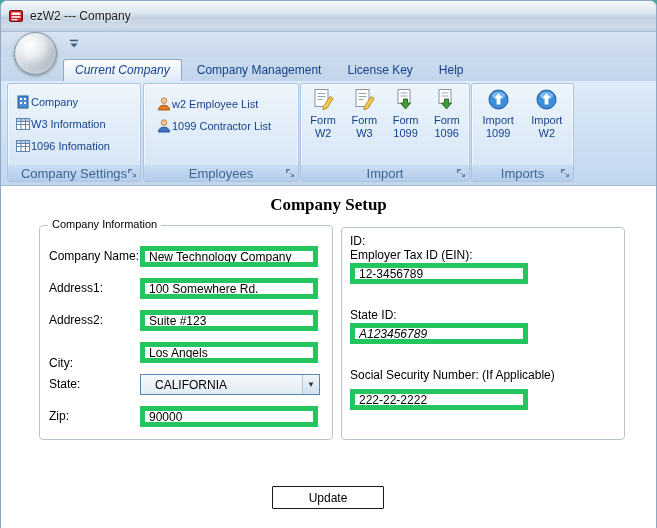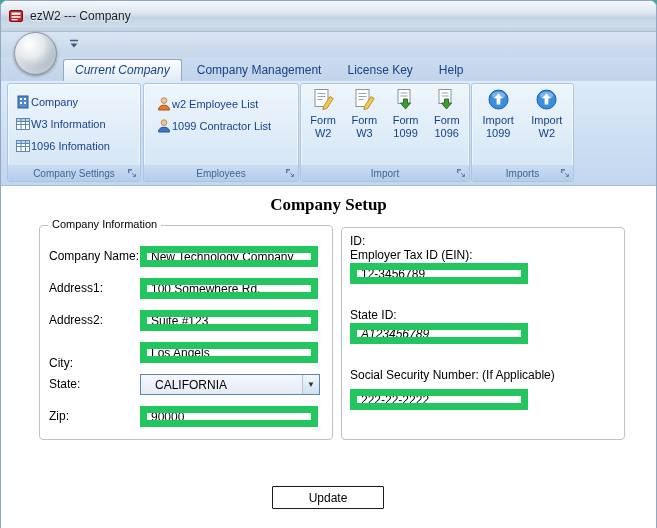--- a/index.html
+++ b/index.html
@@ -27,21 +27,21 @@
               border-radius:3px 3px 0 0;font-style:italic;}
 
   
   .ribbon{position:relative;height:104px;background:linear-gradient(#dcebf9,#c9dcf1 70%,#c2d6ee);border-bottom:1px solid #a6bcd6;}
   .group{position:absolute;top:2px;height:97px;display:flex;flex-direction:column;
          border:1px solid #aac4e2;border-radius:3px;
          background:linear-gradient(#eef5fc,#ddebf8 60%,#d2e4f5);box-shadow:inset 0 0 0 1px rgba(255,255,255,.6);}
   .group-body{flex:1;position:relative;}
   .group-caption{height:16px;display:flex;align-items:center;justify-content:center;position:relative;
                  background:linear-gradient(#c9dcf2,#b5cdea);border-radius:0 0 2px 2px;
-                 font-size:10px;color:#3e6792;}
+                 font-size:13px;color:#3e6792;}
   .launcher{position:absolute;right:2px;top:2px;width:12px;height:12px;}
   .g1{left:6px;width:132px;}
   .g2{left:142px;width:154px;}
   .g3{left:299px;width:168px;}
   .g4{left:470px;width:101px;}
 
   .small-item{display:flex;align-items:center;height:22px;padding-left:7px;font-size:11px;color:#15428b;cursor:default;}
   .g1 .group-body{padding-top:7px;}
   .g2 .group-body{padding-top:9px;}
   .g2 .small-item{padding-left:12px;}
@@ -55,21 +55,21 @@
 
   
   .content{position:relative;height:345px;background:#fff;}
   .content h1{margin:0;padding-top:9px;text-align:center;font-family:"Liberation Serif",serif;
               font-size:17px;font-weight:bold;color:#000;}
   .fieldset{position:absolute;border:1px solid #b9c3ce;border-radius:4px;}
   .fs-left{left:38px;top:39px;width:292px;height:213px;}
   .fs-right{left:340px;top:41px;width:282px;height:211px;}
   .legend{position:absolute;top:-8px;left:8px;background:#fff;padding:0 4px;font-size:11px;color:#000;}
   .frow-label{position:absolute;left:9px;font-size:12px;color:#000;}
-  .tbox{position:absolute;left:100px;width:178px;height:21px;border:7px solid #22c55e;box-sizing:border-box;
+  .tbox{position:absolute;left:100px;width:178px;height:21px;border:5px solid #22c55e;box-sizing:border-box;
         font-family:"Liberation Sans",sans-serif;font-size:12px;padding:0 4px;color:#000;background:#fff;}
   .fs-right .tbox{left:8px;width:178px;}
   .fs-right .frow-label{left:8px;}
   .combo{position:absolute;left:100px;width:180px;height:21px;border:1px solid #5c87b2;box-sizing:border-box;
          background:linear-gradient(#f5f8fb,#e2ebf4);display:flex;align-items:center;cursor:default;}
   .combo-text{flex:1;font-size:12px;padding-left:14px;color:#000;}
   .combo-btn{width:16px;height:100%;display:flex;align-items:center;justify-content:center;
              border-left:1px solid #b4c6d8;background:linear-gradient(#f2f7fb,#cfe0f0);font-size:8px;color:#333;}
   .update{position:absolute;left:271px;top:300px;width:112px;height:23px;background:#fff;border:1px solid #1a1a1a;
           border-radius:1px;font-family:"Liberation Sans",sans-serif;font-size:12px;color:#000;cursor:default;}

